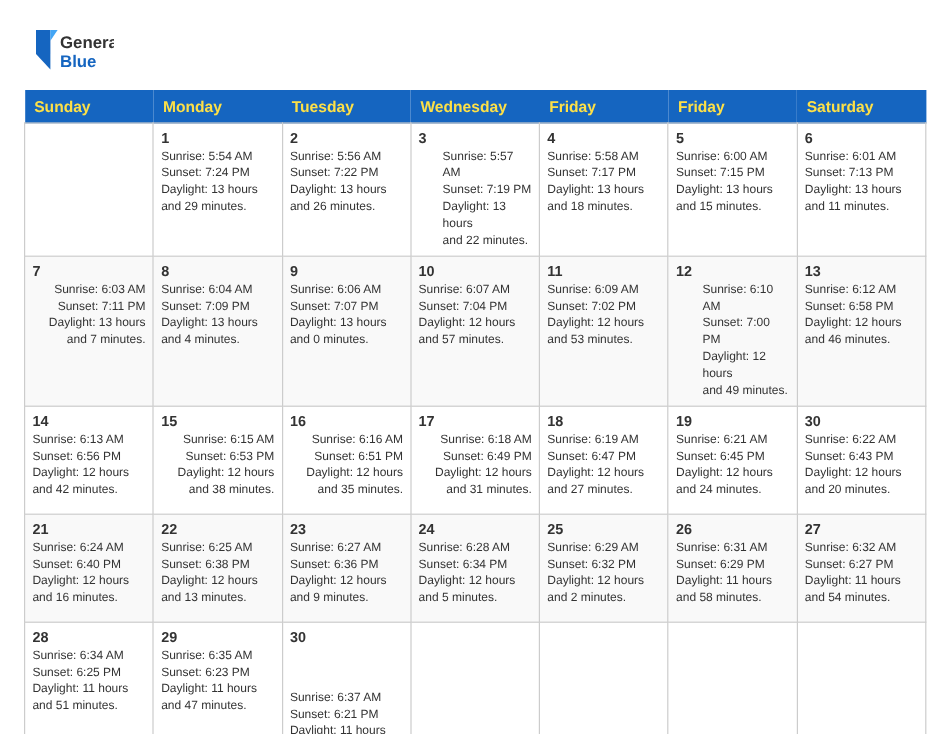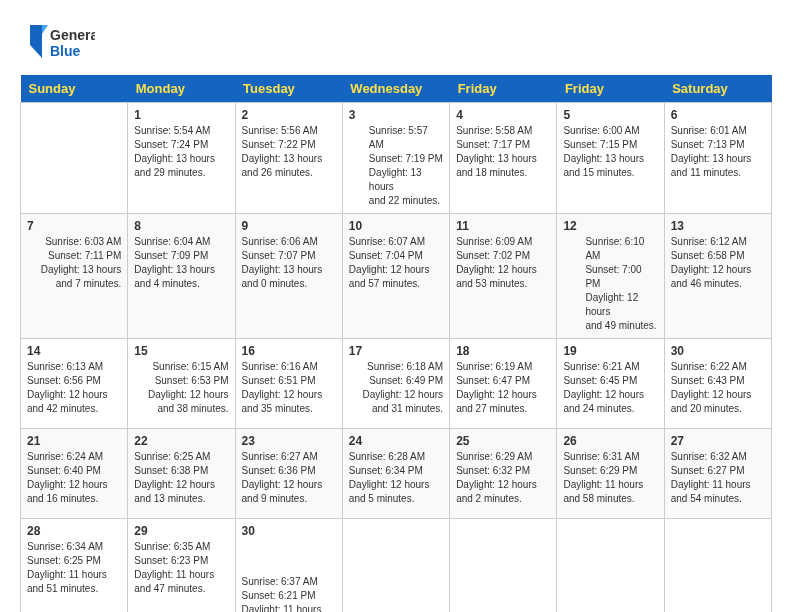--- a/index.html
+++ b/index.html
@@ -209,21 +209,21 @@
         </td>
         <td>
           <span class="day-num">15</span>
           <div class="cell-text" style="white-space: pre-line; text-align: right;">Sunrise: 6:15 AM
 Sunset: 6:53 PM
 Daylight: 12 hours
 and 38 minutes.</div>
         </td>
         <td>
           <span class="day-num">16</span>
-          <div class="cell-text" style="white-space: pre-line;">Sunrise: 6:16 AM
+          <div class="cell-text" style="white-space: pre-line; text-align: right;">Sunrise: 6:16 AM
 Sunset: 6:51 PM
 Daylight: 12 hours
 and 35 minutes.</div>
         </td>
         <td>
           <span class="day-num">17</span>
           <div class="cell-text" style="white-space: pre-line; text-align: right;">Sunrise: 6:18 AM
 Sunset: 6:49 PM
 Daylight: 12 hours
 and 31 minutes.</div>

